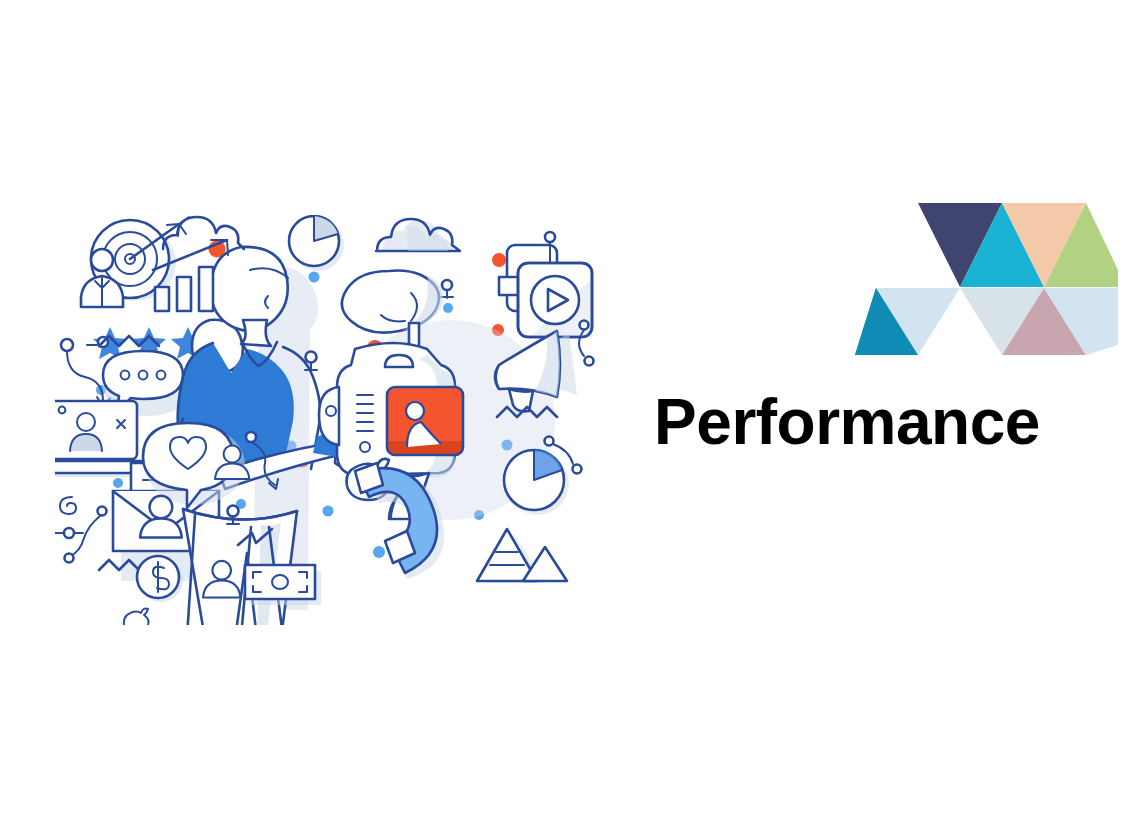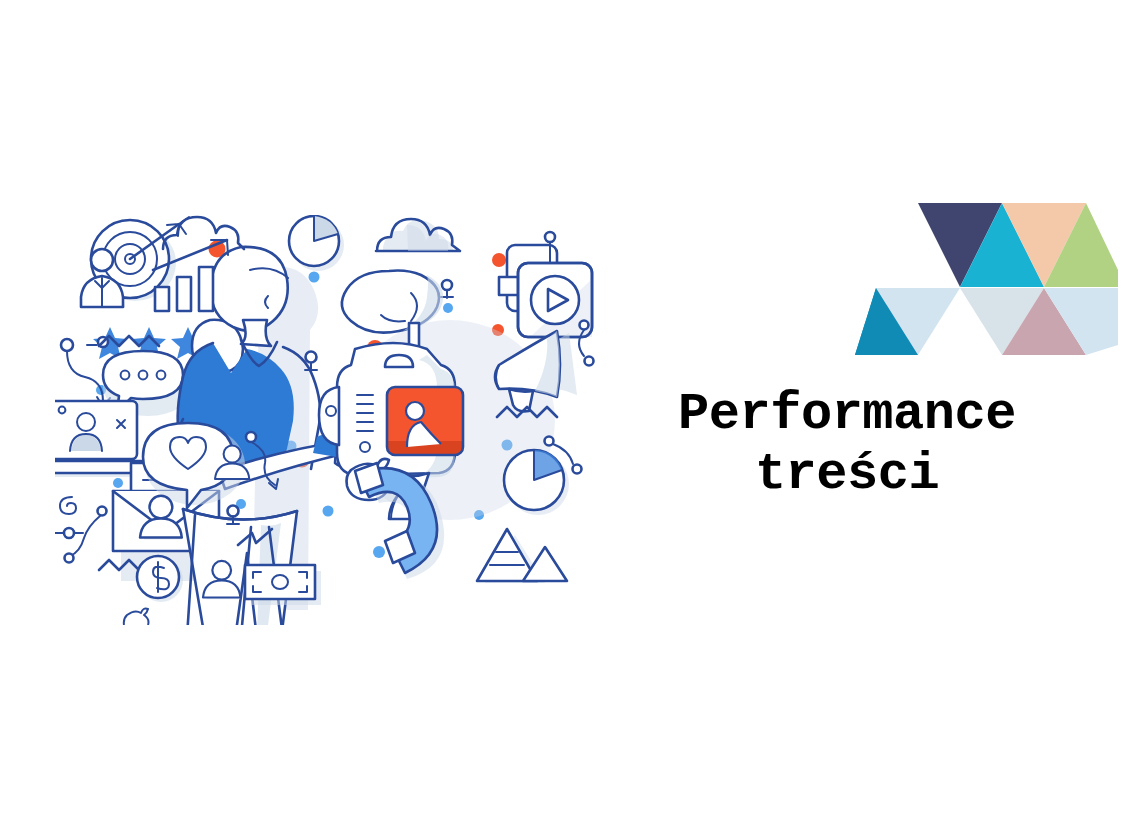--- a/index.html
+++ b/index.html
@@ -43,23 +43,23 @@
 
   
   #title-block {
     position: absolute;
     left: 612px;
     top: 385px;
     width: 470px;
     text-align: center;
   }
   .title-line {
-    font-family: Liberation Mono, monospace;
+    font-family: Liberation Sans, sans-serif;
     font-weight: bold;
-    font-size: 52px;
+    font-size: 64px;
     line-height: 1.16;
     color: #000000;
     letter-spacing: -0.5px;
     white-space: nowrap;
   }
 </style>
 </head>
 <body>
 
 <div id="slide">
@@ -396,16 +396,15 @@
       <polygon points="26,105 68,172 5,172" fill="#0F8BB6"></polygon>
       <polygon points="26,105 110,105 68,172" fill="#D3E4F1"></polygon>
       <polygon points="110,105 194,105 152,172" fill="#D8E3E9"></polygon>
       <polygon points="152,172 194,105 236,172" fill="#C9A6AF"></polygon>
       <polygon points="194,105 268,105 268,162 236,172" fill="#D3E4F1"></polygon>
     </svg>
   </div>
 
   <div id="title-block">
     <div class="title-line">Performance</div>
-    <div class="title-line">treści</div>
   </div>
 
 </div>
 
 </body></html>

